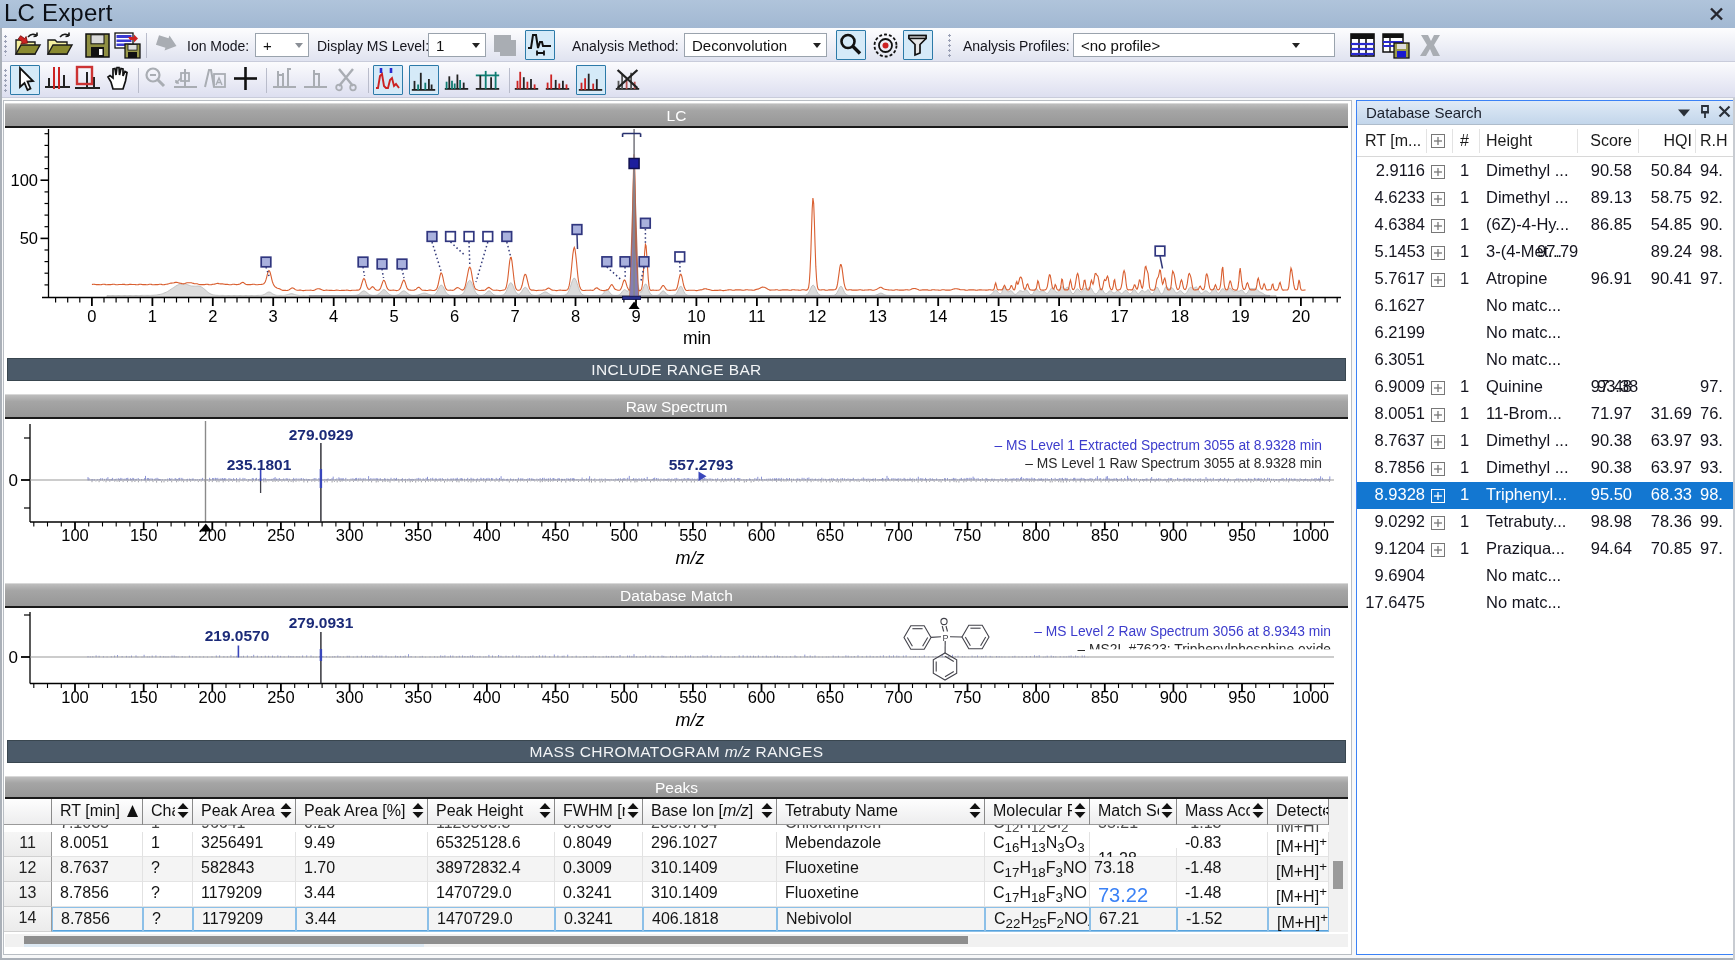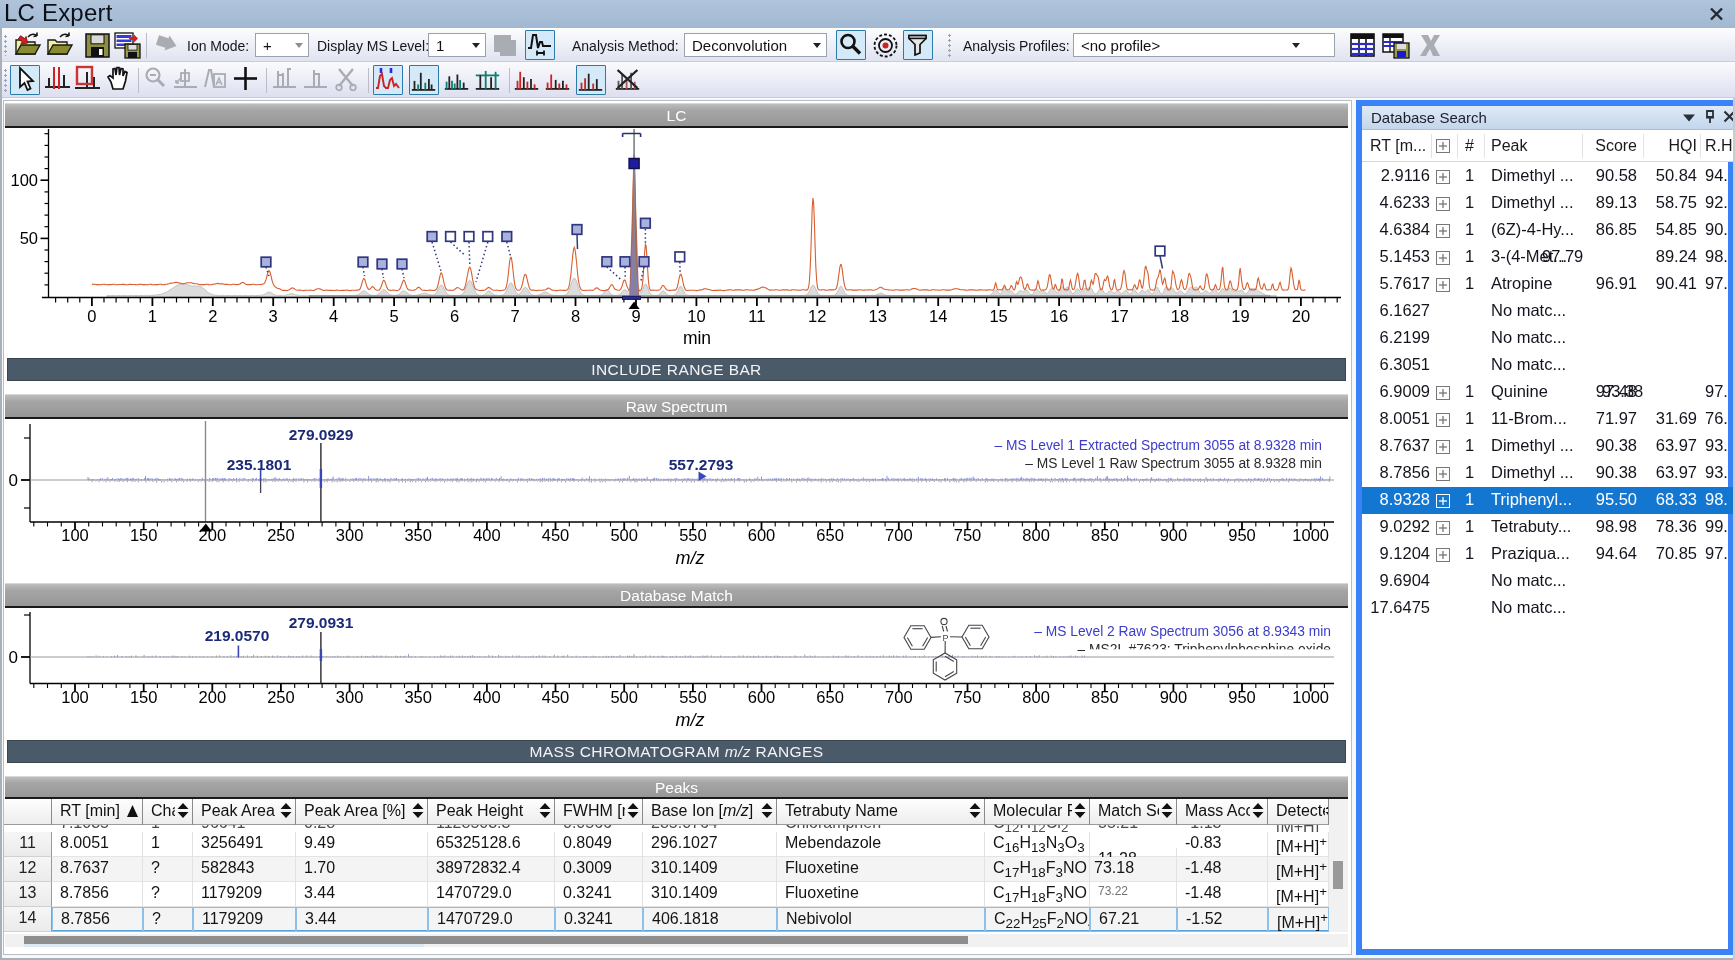--- a/index.html
+++ b/index.html
@@ -945,21 +945,21 @@
     </div>
     <div class="abs" style="left:639px;top:0;width:134px;height:25px;border-right:1px solid #e2e2e2;font-size:16px;color:#141414;white-space:nowrap;overflow:hidden">
       <span style="position:absolute;left:8px;top:2px">310.1409</span>
     </div>
     <div class="abs" style="left:773px;top:0;width:208px;height:25px;border-right:1px solid #e2e2e2;font-size:16px;color:#141414;white-space:nowrap;overflow:hidden">
       <span style="position:absolute;left:8px;top:2px">Fluoxetine</span>
     </div>
     <div class="abs" style="left:981px;top:0;width:105px;height:25px;border-right:1px solid #e2e2e2;font-size:16px;color:#141414;white-space:nowrap;overflow:hidden">
       <span style="position:absolute;left:8px;top:2px">C<sub>17</sub>H<sub>18</sub>F<sub>3</sub>NO</span>
     </div>
-    <div class="abs" style="left:1086px;top:0;width:87px;height:25px;border-right:1px solid #e2e2e2;font-size:12px;color:#737373;white-space:nowrap;overflow:hidden">
+    <div class="abs" style="left:1086px;top:0;width:87px;height:25px;border-right:1px solid #e2e2e2;font-size:20px;color:#3b82f6;white-space:nowrap;overflow:hidden">
       <span style="position:absolute;left:8px;top:2px">73.22</span>
     </div>
     <div class="abs" style="left:1173px;top:0;width:91px;height:25px;border-right:1px solid #e2e2e2;font-size:16px;color:#141414;white-space:nowrap;overflow:hidden">
       <span style="position:absolute;left:8px;top:2px">-1.48</span>
     </div>
     <div class="abs" style="left:1264px;top:0;width:61px;height:25px;border-right:1px solid #e2e2e2;font-size:16px;color:#141414;white-space:nowrap;overflow:hidden">
       <span style="position:absolute;left:8px;top:2px">[M+H]<sup>+</sup></span>
     </div>
   </div>
 <div class="abs" style="left:4px;top:907px;width:1325px;height:25px;background:#f4f4f4;border-bottom:2px solid #57a3dd;">
@@ -1001,21 +1001,21 @@
       <span style="position:absolute;left:8px;top:2px">[M+H]<sup>+</sup></span>
     </div>
   </div>
 <div class="abs" style="left:1329px;top:799px;width:19px;height:133px;background:#f1f1f1">
     <div class="abs" style="left:4px;top:62px;width:10px;height:28px;background:#9a9a9a"></div>
   </div>
 <div class="abs" style="left:5px;top:934px;width:1343px;height:13px;background:#f1f1f1">
     <div class="abs" style="left:19px;top:2px;width:944px;height:8px;background:#8e8e8e"></div>
     <div class="abs" style="left:19px;top:10px;width:400px;height:3px;background:#dce8f2"></div>
   </div>
-<div class="abs" style="left:1356px;top:100px;width:378px;height:855px;background:#fff;border:6px solid #3b82f6">
+<div class="abs" style="left:1356px;top:100px;width:378px;height:855px;background:#fff;border:1px solid #3b82f6">
     <div class="abs" style="left:0;top:0;width:376px;height:24px;background:linear-gradient(#dfeaf6,#c3d6eb);border-bottom:1px solid #aebccb">
       <span style="position:absolute;left:9px;top:3px;font-size:15px;color:#1a1f2b">Database Search</span>
       <svg class="abs" style="left:320px;top:7px" width="14" height="10" viewBox="0 0 14 10">
         <path d="M1 1.5 L13 1.5 L7 8.5 Z" fill="#2a3038"></path>
       </svg>
       <svg class="abs" style="left:341px;top:3px" width="14" height="16" viewBox="0 0 14 16">
         <path d="M4 2 L10 2 L10 8 L4 8 Z M3 8.5 L11 8.5 M7 8.5 L7 14" stroke="#2a3038" stroke-width="1.8" fill="none"></path>
       </svg>
       <svg class="abs" style="left:361px;top:4px" width="13" height="13" viewBox="0 0 13 13">
         <path d="M1.5 1.5 L11.5 11.5 M11.5 1.5 L1.5 11.5" stroke="#2a3038" stroke-width="2.2"></path>
@@ -1028,21 +1028,21 @@
       <div class="abs" style="left:220px;top:4px;width:1px;height:24px;background:#e3e3e3"></div>
       <div class="abs" style="left:281px;top:4px;width:1px;height:24px;background:#e3e3e3"></div>
       <div class="abs" style="left:338px;top:4px;width:1px;height:24px;background:#e3e3e3"></div>
       <span class="abs" style="left:8px;top:7px;font-size:16px;color:#1a1a1a">RT [m...</span>
       <span class="abs" style="left:74px;top:9px"><svg width="14" height="14" viewBox="0 0 14 14">
           <rect x="0.5" y="0.5" width="13" height="13" fill="#fdfdfd" stroke="#777" stroke-width="1"></rect>
           <line x1="3" y1="7" x2="11" y2="7" stroke="#777" stroke-width="1.3"></line>
           <line x1="7" y1="3" x2="7" y2="11" stroke="#777" stroke-width="1.3"></line>
         </svg></span>
       <span class="abs" style="left:103px;top:7px;font-size:16px;color:#1a1a1a">#</span>
-      <span class="abs" style="left:129px;top:7px;font-size:16px;color:#1a1a1a">Peak</span>
+      <span class="abs" style="left:129px;top:7px;font-size:16px;color:#1a1a1a">Height</span>
       <span class="abs" style="left:180px;top:7px;font-size:16px;color:#1a1a1a;width:95px;text-align:right;display:inline-block">Score</span>
       <span class="abs" style="left:240px;top:7px;font-size:16px;color:#1a1a1a;width:95px;text-align:right;display:inline-block">HQI</span>
       <span class="abs" style="left:343px;top:7px;font-size:16px;color:#1a1a1a">R.H</span>
     </div>
     <div class="abs" style="left:0;top:57px;width:376px;height:27px;font-size:16.5px;color:#14141e">
       <span class="abs" style="left:0;top:3px;width:68px;text-align:right;display:inline-block">2.9116</span>
       <span class="abs" style="left:74px;top:6px"><svg width="14" height="14" viewBox="0 0 14 14">
           <rect x="0.5" y="0.5" width="13" height="13" fill="#fdfdfd" stroke="#777" stroke-width="1"></rect>
           <line x1="3" y1="7" x2="11" y2="7" stroke="#777" stroke-width="1.3"></line>
           <line x1="7" y1="3" x2="7" y2="11" stroke="#777" stroke-width="1.3"></line>

